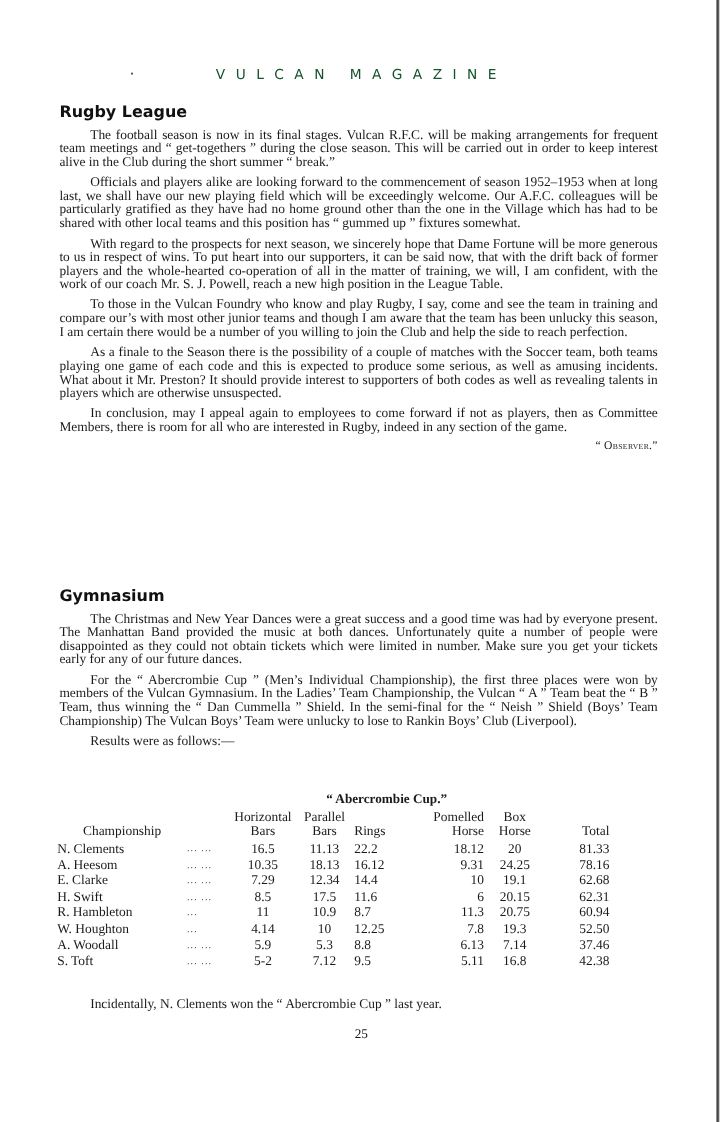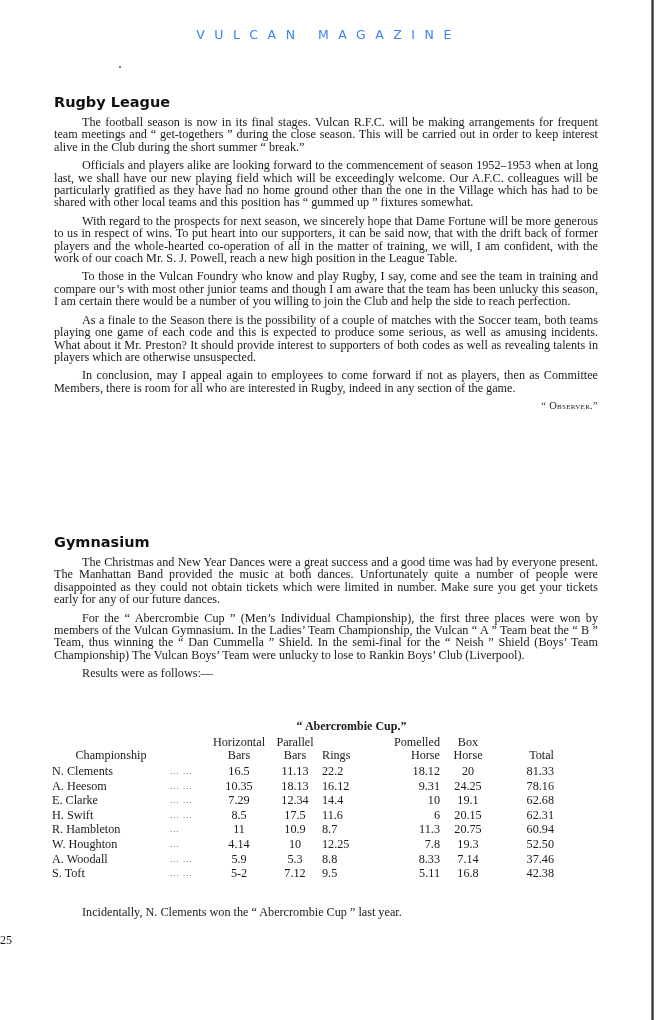--- a/index.html
+++ b/index.html
@@ -5,22 +5,22 @@
   html, body { margin:0; padding:0; }
   body {
     width:657px; height:1020px; background:#ffffff; position:relative; overflow:hidden;
     font-family:"Liberation Serif", "DejaVu Serif", serif; color:#1a1a1a;
   }
   .edge-line {
     position:absolute; left:651px; top:0; width:3px; height:1020px;
     background:linear-gradient(to right,#9a9a9a,#3a3a3a,#8a8a8a);
   }
   .masthead {
-    position:absolute; top:27px; left:0; width:657px; text-align:center;
-    font-family:"DejaVu Sans", sans-serif; font-size:12.5px; letter-spacing:9.5px; color:#3b82f6;
+    position:absolute; top:60px; left:0; width:657px; text-align:center;
+    font-family:"DejaVu Sans", sans-serif; font-size:12.5px; letter-spacing:9.5px; color:#14532d;
   }
   .speck { position:absolute; left:119px; top:66px; width:2px; height:2px; background:#555; border-radius:1px; }
   .heading {
     position:absolute; left:54px; font-family:"DejaVu Sans", sans-serif; font-weight:bold;
     font-size:14.5px; color:#111; margin:0;
   }
   .section { position:absolute; left:54px; width:544px; font-size:12.2px; line-height:12.4px; }
   .section p { margin:0 0 6px 0; text-align:justify; text-indent:28px; }
   .signature { text-align:right; font-size:10.5px; letter-spacing:0.3px; margin-top:2px; }
   .signature .sc { font-variant:small-caps; }
@@ -37,21 +37,21 @@
   .c-name { width:118px; text-align:left; }
   .c-dots { width:40px; text-align:left; color:#444; letter-spacing:1px; font-size:9px; }
   .c-hb { width:58px; text-align:center; }
   .c-pb { width:54px; text-align:center; }
   .c-rings { width:60px; text-align:left; }
   .c-ph { width:58px; text-align:right; }
   .c-bh { width:56px; text-align:center; }
   .c-total { width:58px; text-align:right; }
   th.c-name { text-align:center; }
   .footnote { position:absolute; left:54px; top:905px; width:544px; font-size:12.2px; text-indent:28px; }
-  .page-number { position:absolute; top:933px; left:0; width:657px; font-size:12px; }
+  .page-number { position:absolute; top:933px; left:0; width:657px; text-align:center; font-size:12px; }
 </style>
 </head>
 <body>
 
 <div class="edge-line"></div>
 <div class="masthead">VULCAN MAGAZINE</div>
 <div class="speck"></div>
 
 <h2 class="heading" style="top:94px;">Rugby League</h2>
 <div class="section" style="top:116px;">
@@ -146,21 +146,21 @@
       <td class="c-ph">7.8</td>
       <td class="c-bh">19.3</td>
       <td class="c-total">52.50</td>
     </tr>
     <tr>
       <td class="c-name">A. Woodall</td>
       <td class="c-dots">...     ...</td>
       <td class="c-hb">5.9</td>
       <td class="c-pb">5.3</td>
       <td class="c-rings">8.8</td>
-      <td class="c-ph">8.33</td>
+      <td class="c-ph">6.13</td>
       <td class="c-bh">7.14</td>
       <td class="c-total">37.46</td>
     </tr>
     <tr>
       <td class="c-name">S. Toft</td>
       <td class="c-dots">...     ...</td>
       <td class="c-hb">5-2</td>
       <td class="c-pb">7.12</td>
       <td class="c-rings">9.5</td>
       <td class="c-ph">5.11</td>

